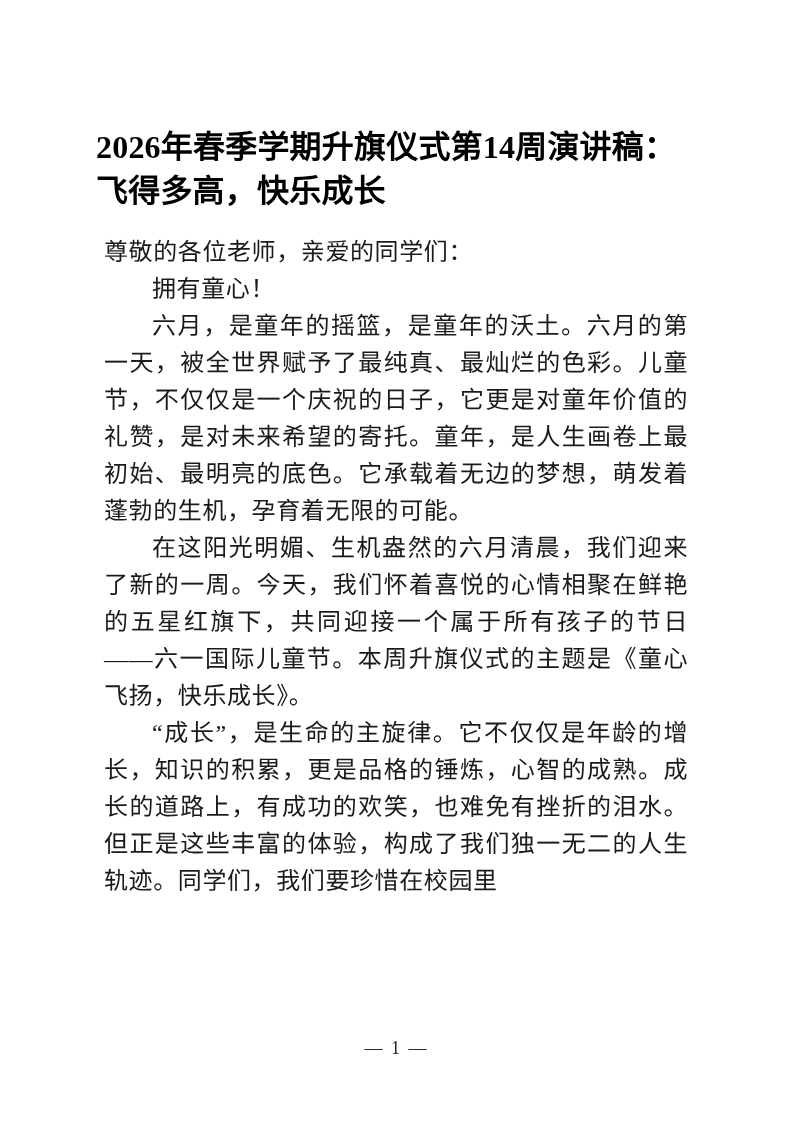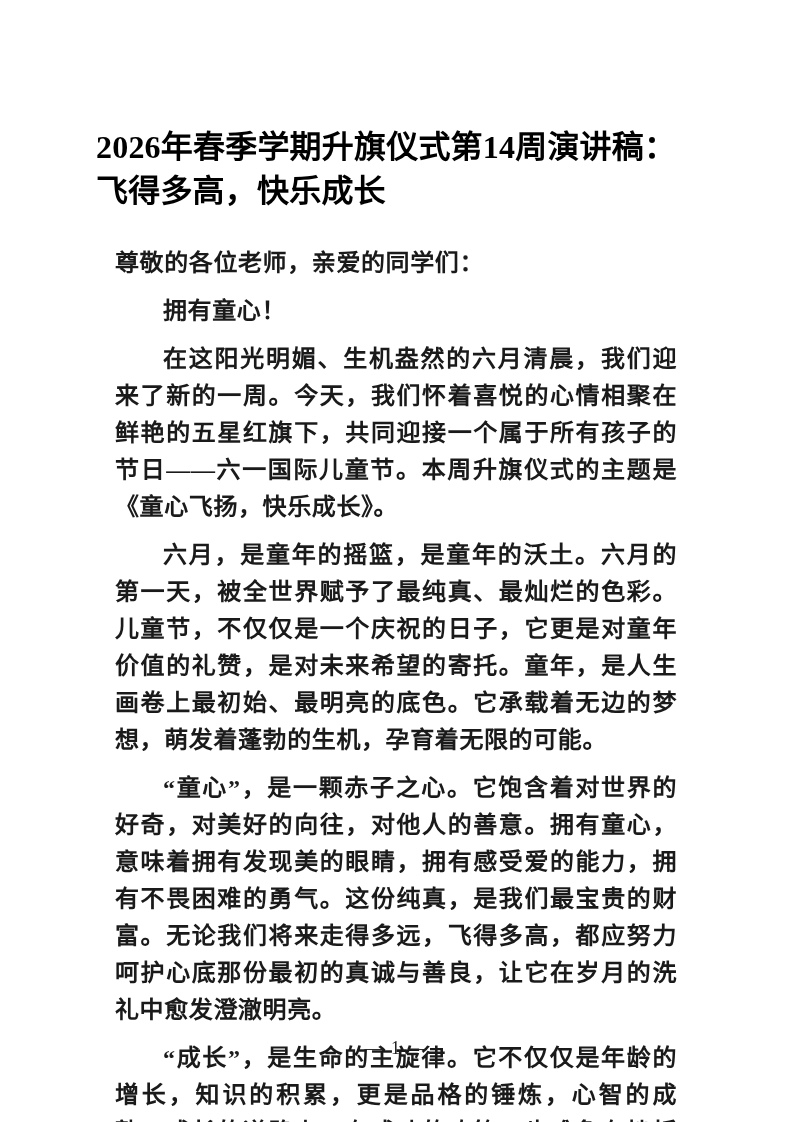--- a/index.html
+++ b/index.html
@@ -46,25 +46,24 @@
     font-family: "Liberation Serif", "DejaVu Serif", serif;
     font-size: 24px;
     line-height: 37px;
     color: #1a1a1a;
     text-align: justify;
     text-justify: inter-character;
     letter-spacing: 0.6px;
   }
 
   .para {
-    margin: 11px;
+    margin: 0;
     text-align: justify;
     text-justify: inter-character;
     text-indent: 2em;
-    font-weight: bold;
   }
 
   .para.no-indent {
     text-indent: 0;
   }
 
   .page-footer {
     position: absolute;
     left: 0;
     top: 1038px;
@@ -82,21 +81,20 @@
 <div class="page">
 
   <h1 class="doc-title">
     <span class="title-line">2026年春季学期升旗仪式第14周演讲稿：</span>
     <span class="title-line">飞得多高，快乐成长</span>
   </h1>
 
   <div class="body-block">
     <p class="para no-indent">尊敬的各位老师，亲爱的同学们：</p>
     <p class="para">拥有童心！</p>
+    <p class="para">六月，是童年的摇篮，是童年的沃土。六月的第一天，被全世界赋予了最纯真、最灿烂的色彩。儿童节，不仅仅是一个庆祝的日子，它更是对童年价值的礼赞，是对未来希望的寄托。童年，是人生画卷上最初始、最明亮的底色。它承载着无边的梦想，萌发着蓬勃的生机，孕育着无限的可能。</p>
     <p class="para">在这阳光明媚、生机盎然的六月清晨，我们迎来了新的一周。今天，我们怀着喜悦的心情相聚在鲜艳的五星红旗下，共同迎接一个属于所有孩子的节日——六一国际儿童节。本周升旗仪式的主题是《童心飞扬，快乐成长》。</p>
-    <p class="para">六月，是童年的摇篮，是童年的沃土。六月的第一天，被全世界赋予了最纯真、最灿烂的色彩。儿童节，不仅仅是一个庆祝的日子，它更是对童年价值的礼赞，是对未来希望的寄托。童年，是人生画卷上最初始、最明亮的底色。它承载着无边的梦想，萌发着蓬勃的生机，孕育着无限的可能。</p>
-    <p class="para">“童心”，是一颗赤子之心。它饱含着对世界的好奇，对美好的向往，对他人的善意。拥有童心，意味着拥有发现美的眼睛，拥有感受爱的能力，拥有不畏困难的勇气。这份纯真，是我们最宝贵的财富。无论我们将来走得多远，飞得多高，都应努力呵护心底那份最初的真诚与善良，让它在岁月的洗礼中愈发澄澈明亮。</p>
     <p class="para">“成长”，是生命的主旋律。它不仅仅是年龄的增长，知识的积累，更是品格的锤炼，心智的成熟。成长的道路上，有成功的欢笑，也难免有挫折的泪水。但正是这些丰富的体验，构成了我们独一无二的人生轨迹。同学们，我们要珍惜在校园里</p>
   </div>
 
   <div class="page-footer">— 1 —</div>
 
 </div>
 
 </body></html>

